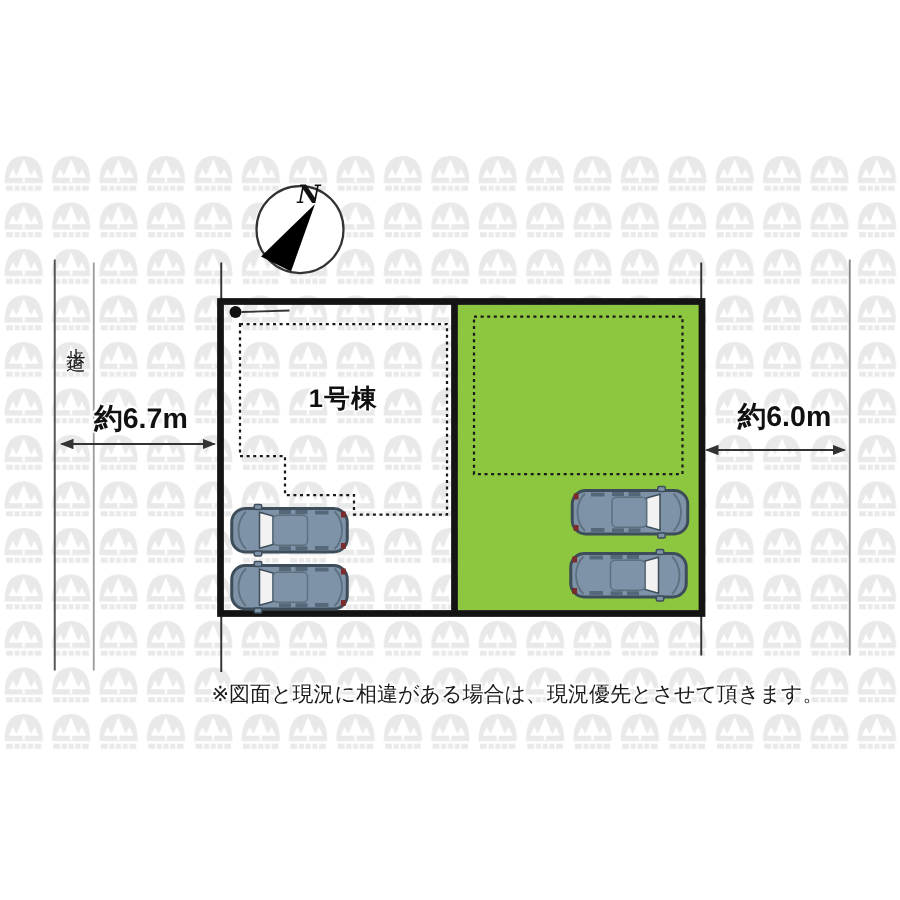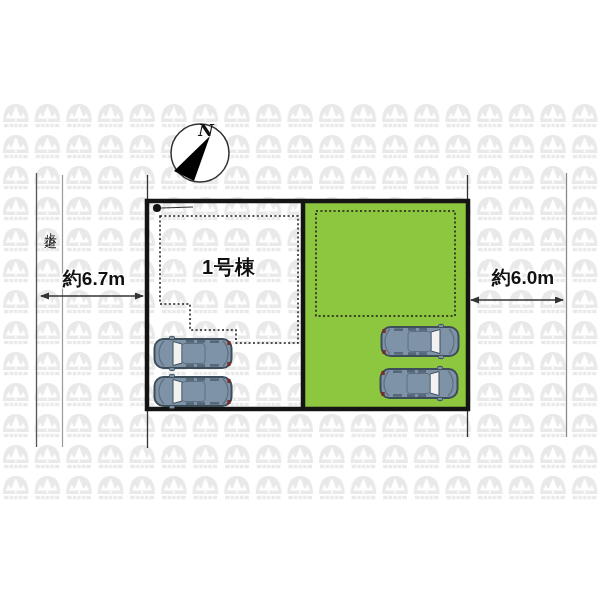--- a/index.html
+++ b/index.html
@@ -8,21 +8,21 @@
     background:#ffffff;
     font-family:"Liberation Sans","DejaVu Sans",sans-serif;
     color:#111;
   }
   .layer{position:absolute;left:0;top:0;}
   .label{position:absolute;text-align:center;white-space:nowrap;}
   .halo{
     text-shadow:-1px -1px 0 #fff,1px -1px 0 #fff,-1px 1px 0 #fff,1px 1px 0 #fff,
                  0 0 3px #fff,0 0 3px #fff;
   }
-  .building-label{font-size:20px;font-weight:600;letter-spacing:1px;}
+  .building-label{font-size:17px;font-weight:600;letter-spacing:1px;}
   .dim-label{font-size:19px;font-weight:700;}
   .north-label{
     font-family:"DejaVu Serif","Liberation Serif",serif;
     font-style:italic;font-weight:bold;font-size:17px;
   }
   .sidewalk{
     position:absolute;writing-mode:vertical-rl;text-orientation:upright;
     font-size:13px;letter-spacing:3px;color:#222;
   }
   .note{
@@ -113,14 +113,15 @@
 
   <div class="sidewalk" style="left:41px;top:222px">歩道</div>
 
   <div class="label dim-label halo" style="left:34px;top:266px;width:120px">約6.7m</div>
 
   <div class="label dim-label halo" style="left:463px;top:265px;width:120px">約6.0m</div>
 
   <div class="label building-label halo" style="left:159px;top:254px;width:140px">1号棟</div>
 
 
+  <div class="note halo">※図面と現況に相違がある場合は、現況優先とさせて頂きます。</div>
 
 </div>
 
 </body></html>

